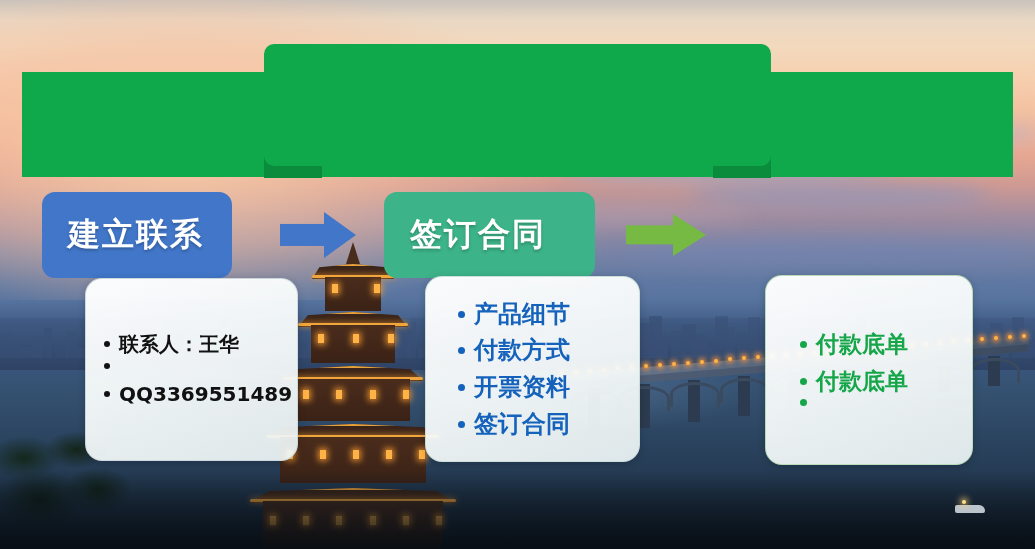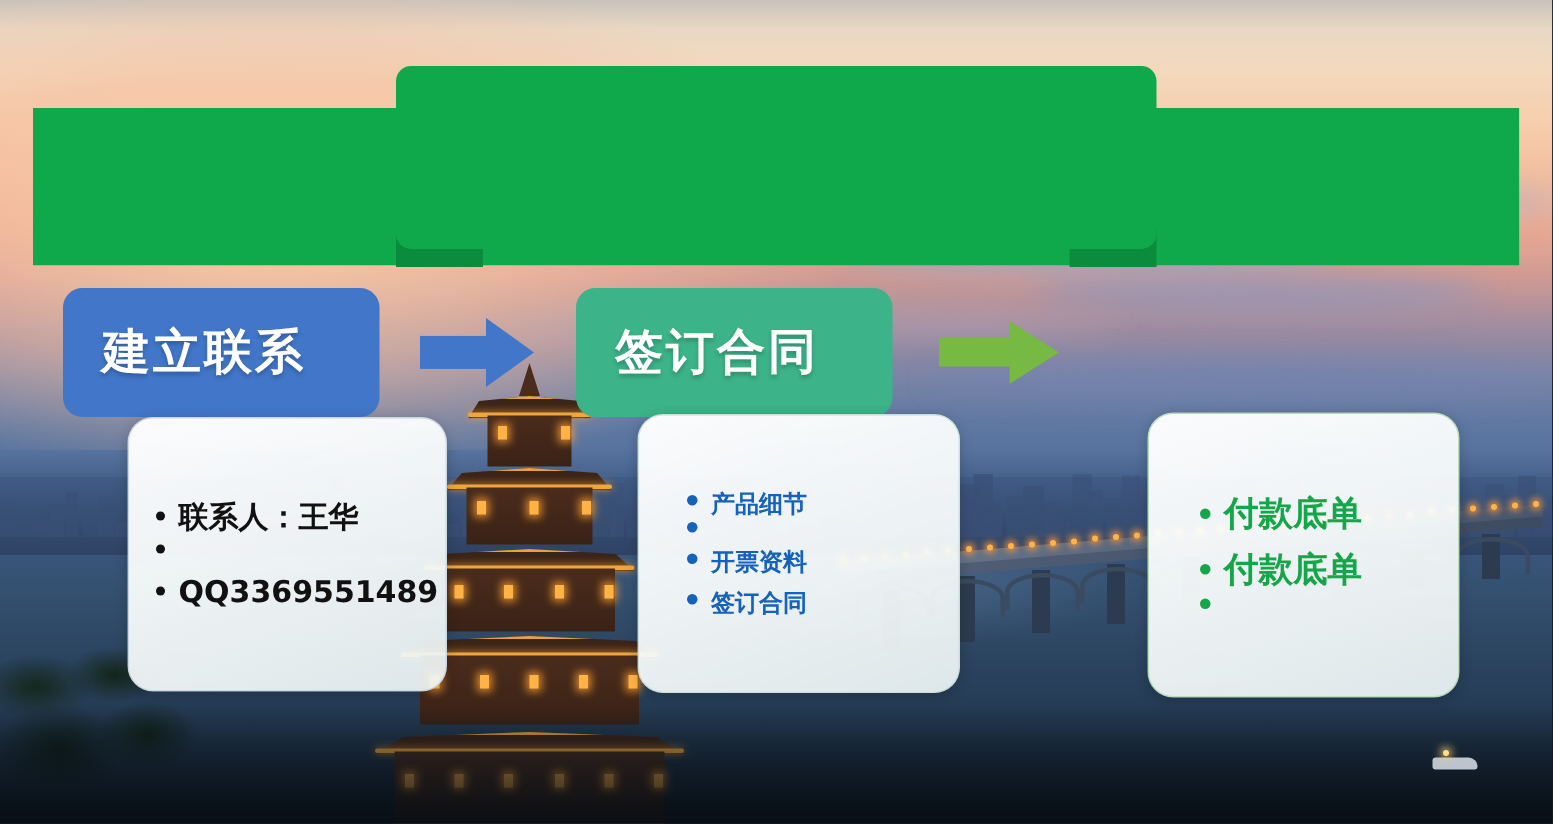--- a/index.html
+++ b/index.html
@@ -179,37 +179,37 @@
     font-weight:bold;line-height:1.28;
   }
   .bullets li .dot{
     flex:0 0 auto;width:7px;height:7px;border-radius:50%;
     display:inline-block;position:relative;top:-4px;
   }
   .bullets li .tx{display:block;}
   .sub-line{display:block;padding-left:16px;}
 
   
-  #head1{left:42px;top:192px;width:211px;height:86px;background:#4176c8;}
+  #head1{left:42px;top:192px;width:190px;height:86px;background:#4176c8;}
   #body1{left:85px;top:278px;width:213px;height:183px;border:1px solid rgba(190,205,215,.7);padding:12px 8px 12px 0;}
   #body1 .bullets li{font-size:20px;color:#111111;}
   #body1 .bullets li .dot{background:#111111;width:6px;height:6px;}
   #body1 .bullets li + li{margin-top:9px;}
 
   
   #head2{left:384px;top:192px;width:211px;height:86px;background:#3cb389;}
   #body2{left:425px;top:276px;width:215px;height:186px;border:1px solid rgba(190,215,210,.7);padding:10px 8px 10px 14px;}
-  #body2 .bullets li{font-size:16px;color:#1462bb;}
+  #body2 .bullets li{font-size:24px;color:#1462bb;}
   #body2 .bullets li .dot{background:#1462bb;}
   #body2 .bullets li + li{margin-top:6px;}
 
   
   #head3{left:720px;top:192px;width:215px;height:86px;background:#7db044;}
   #body3{left:765px;top:275px;width:208px;height:190px;border:1px solid rgba(175,215,175,.85);padding:10px 8px 10px 16px;}
-  #body3 .bullets li{font-size:23px;color:#16a64a;font-family:Liberation Mono, monospace;}
+  #body3 .bullets li{font-size:23px;color:#16a64a;}
   #body3 .bullets li .dot{background:#16a64a;}
   #body3 .bullets li + li{margin-top:7px;}
 
   
   .arrow{position:absolute;}
   .arrow .shaft{position:absolute;left:0;top:50%;transform:translateY(-50%);height:46%;}
   .arrow .head{
     position:absolute;right:0;top:50%;transform:translateY(-50%);
     width:0;height:0;border-top:23px solid transparent;border-bottom:23px solid transparent;
   }
@@ -477,20 +477,21 @@
     <span>签订合同</span>
   </div>
   <div class="card-body" id="body2">
     <ul class="bullets">
       <li>
         <span class="dot"></span>
         <span class="tx">产品细节</span>
       </li>
       <li>
         <span class="dot"></span>
+        <span class="tx">付款方式</span>
       </li>
       <li>
         <span class="dot"></span>
         <span class="tx">开票资料</span>
       </li>
       <li>
         <span class="dot"></span>
         <span class="tx">签订合同</span>
       </li>
     </ul>

